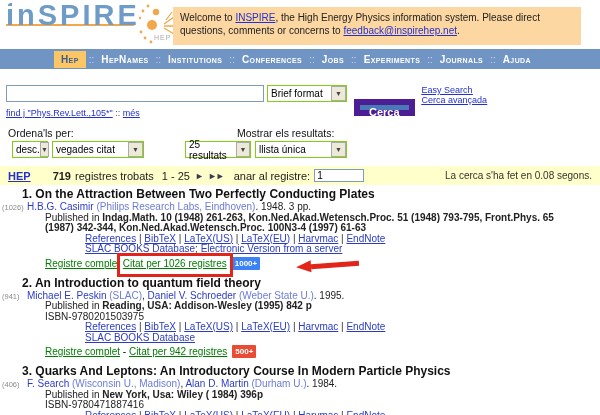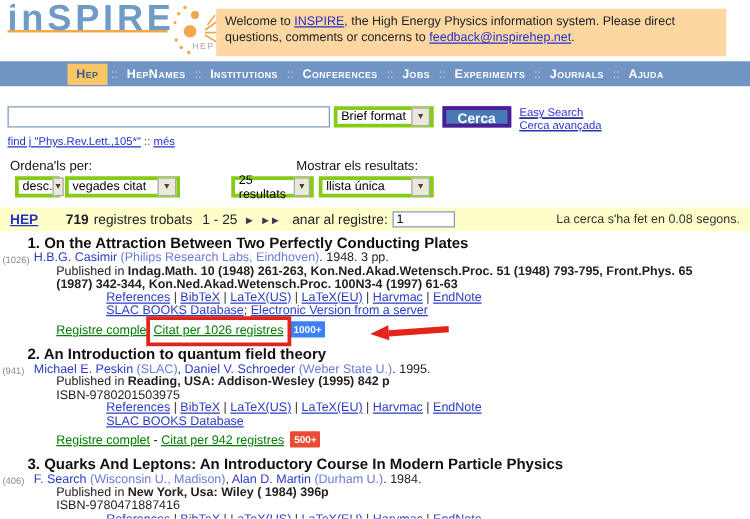--- a/index.html
+++ b/index.html
@@ -20,23 +20,23 @@
 
   
   .navbar { position:absolute; left:0; top:49px; width:600px; height:20px; background:#7094c4; display:flex; align-items:center; padding-left:54px; font-size:10px; font-weight:bold; font-variant:small-caps; }
   .nav-tab { color:#fff; padding:3px 4px; cursor:pointer; letter-spacing:.4px; }
   .nav-tab.active { background:#fbc766; color:#3b5d8f; padding:3px 7px; }
   .nav-sep { color:#c6d6ea; padding:0 3px; font-weight:normal; }
 
   
   .search-row { position:absolute; left:6px; top:85px; display:flex; align-items:flex-start; }
   .search-input { width:258px; height:17px; border:1px solid #7f9db9; font-size:11px; padding:1px 3px; font-family:"Liberation Sans",sans-serif; }
-  .sel { display:inline-flex; align-items:center; border:3px solid #84cc16; background:#fff; height:17px; font-size:10px; padding-left:3px; cursor:pointer; }
+  .sel { display:inline-flex; align-items:center; border:1px solid #84cc16; background:#fff; height:17px; font-size:10px; padding-left:3px; cursor:pointer; }
   .sel .sel-arrow { margin-left:auto; width:15px; height:15px; background:#ece9d8; border:1px solid #aaa; display:flex; align-items:center; justify-content:center; font-size:7px; color:#444; }
-  .cerca-btn { margin-left:7px; height:17px; background:#4a7ab5; color:#fff; font-size:11px; font-weight:bold; border:3px solid #4c1d95; padding:1px 9px; cursor:pointer; font-family:"Liberation Sans",sans-serif; }
+  .cerca-btn { margin-left:7px; height:17px; background:#4a7ab5; color:#fff; font-size:11px; font-weight:bold; border:6px solid #4c1d95; padding:1px 9px; cursor:pointer; font-family:"Liberation Sans",sans-serif;margin-top:14px; }
   .search-links { margin-left:7px; font-size:9px; line-height:10px; display:flex; flex-direction:column;text-decoration:underline; }
   .find-row { position:absolute; left:6px; top:108px; font-size:9px; color:#555; }
 
   
   .sort-labels { position:absolute; top:127px; left:0; width:600px; font-size:10.5px; color:#111; }
   .sort-labels .lbl1 { position:absolute; left:8px; }
   .sort-labels .lbl2 { position:absolute; left:237px; }
   .sort-selects { position:absolute; top:141px; left:8px; display:flex; }
 
   

